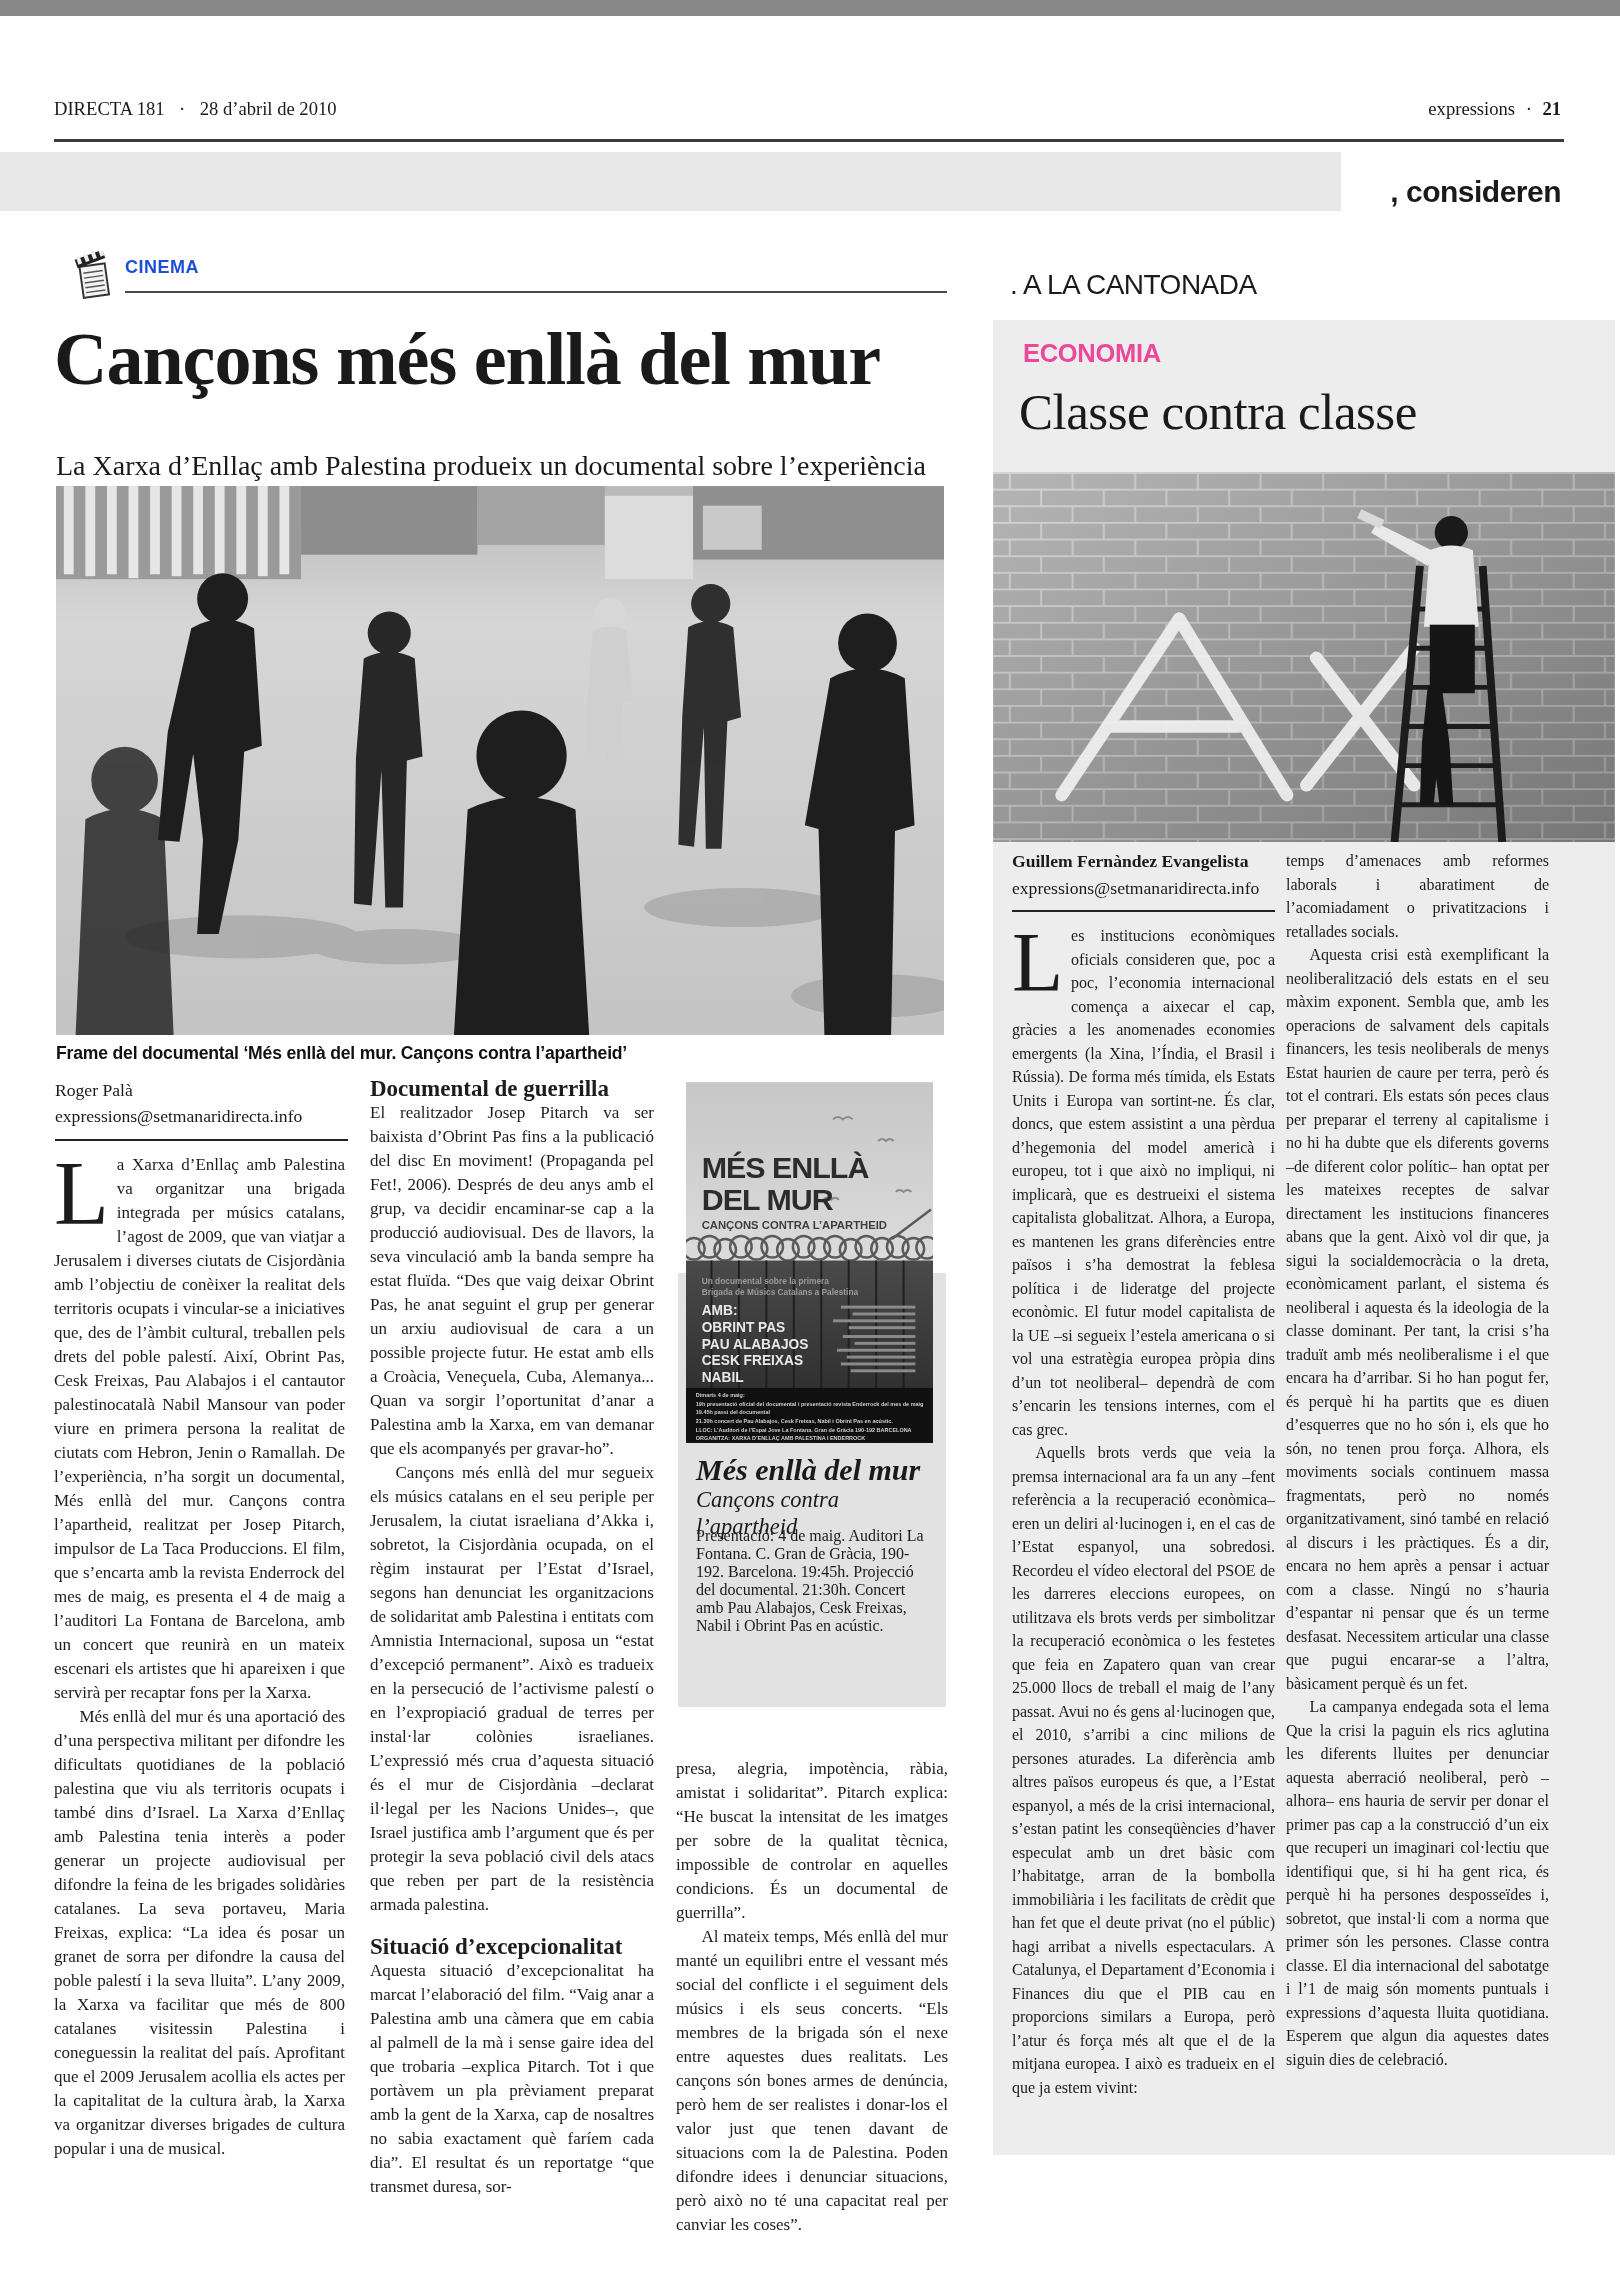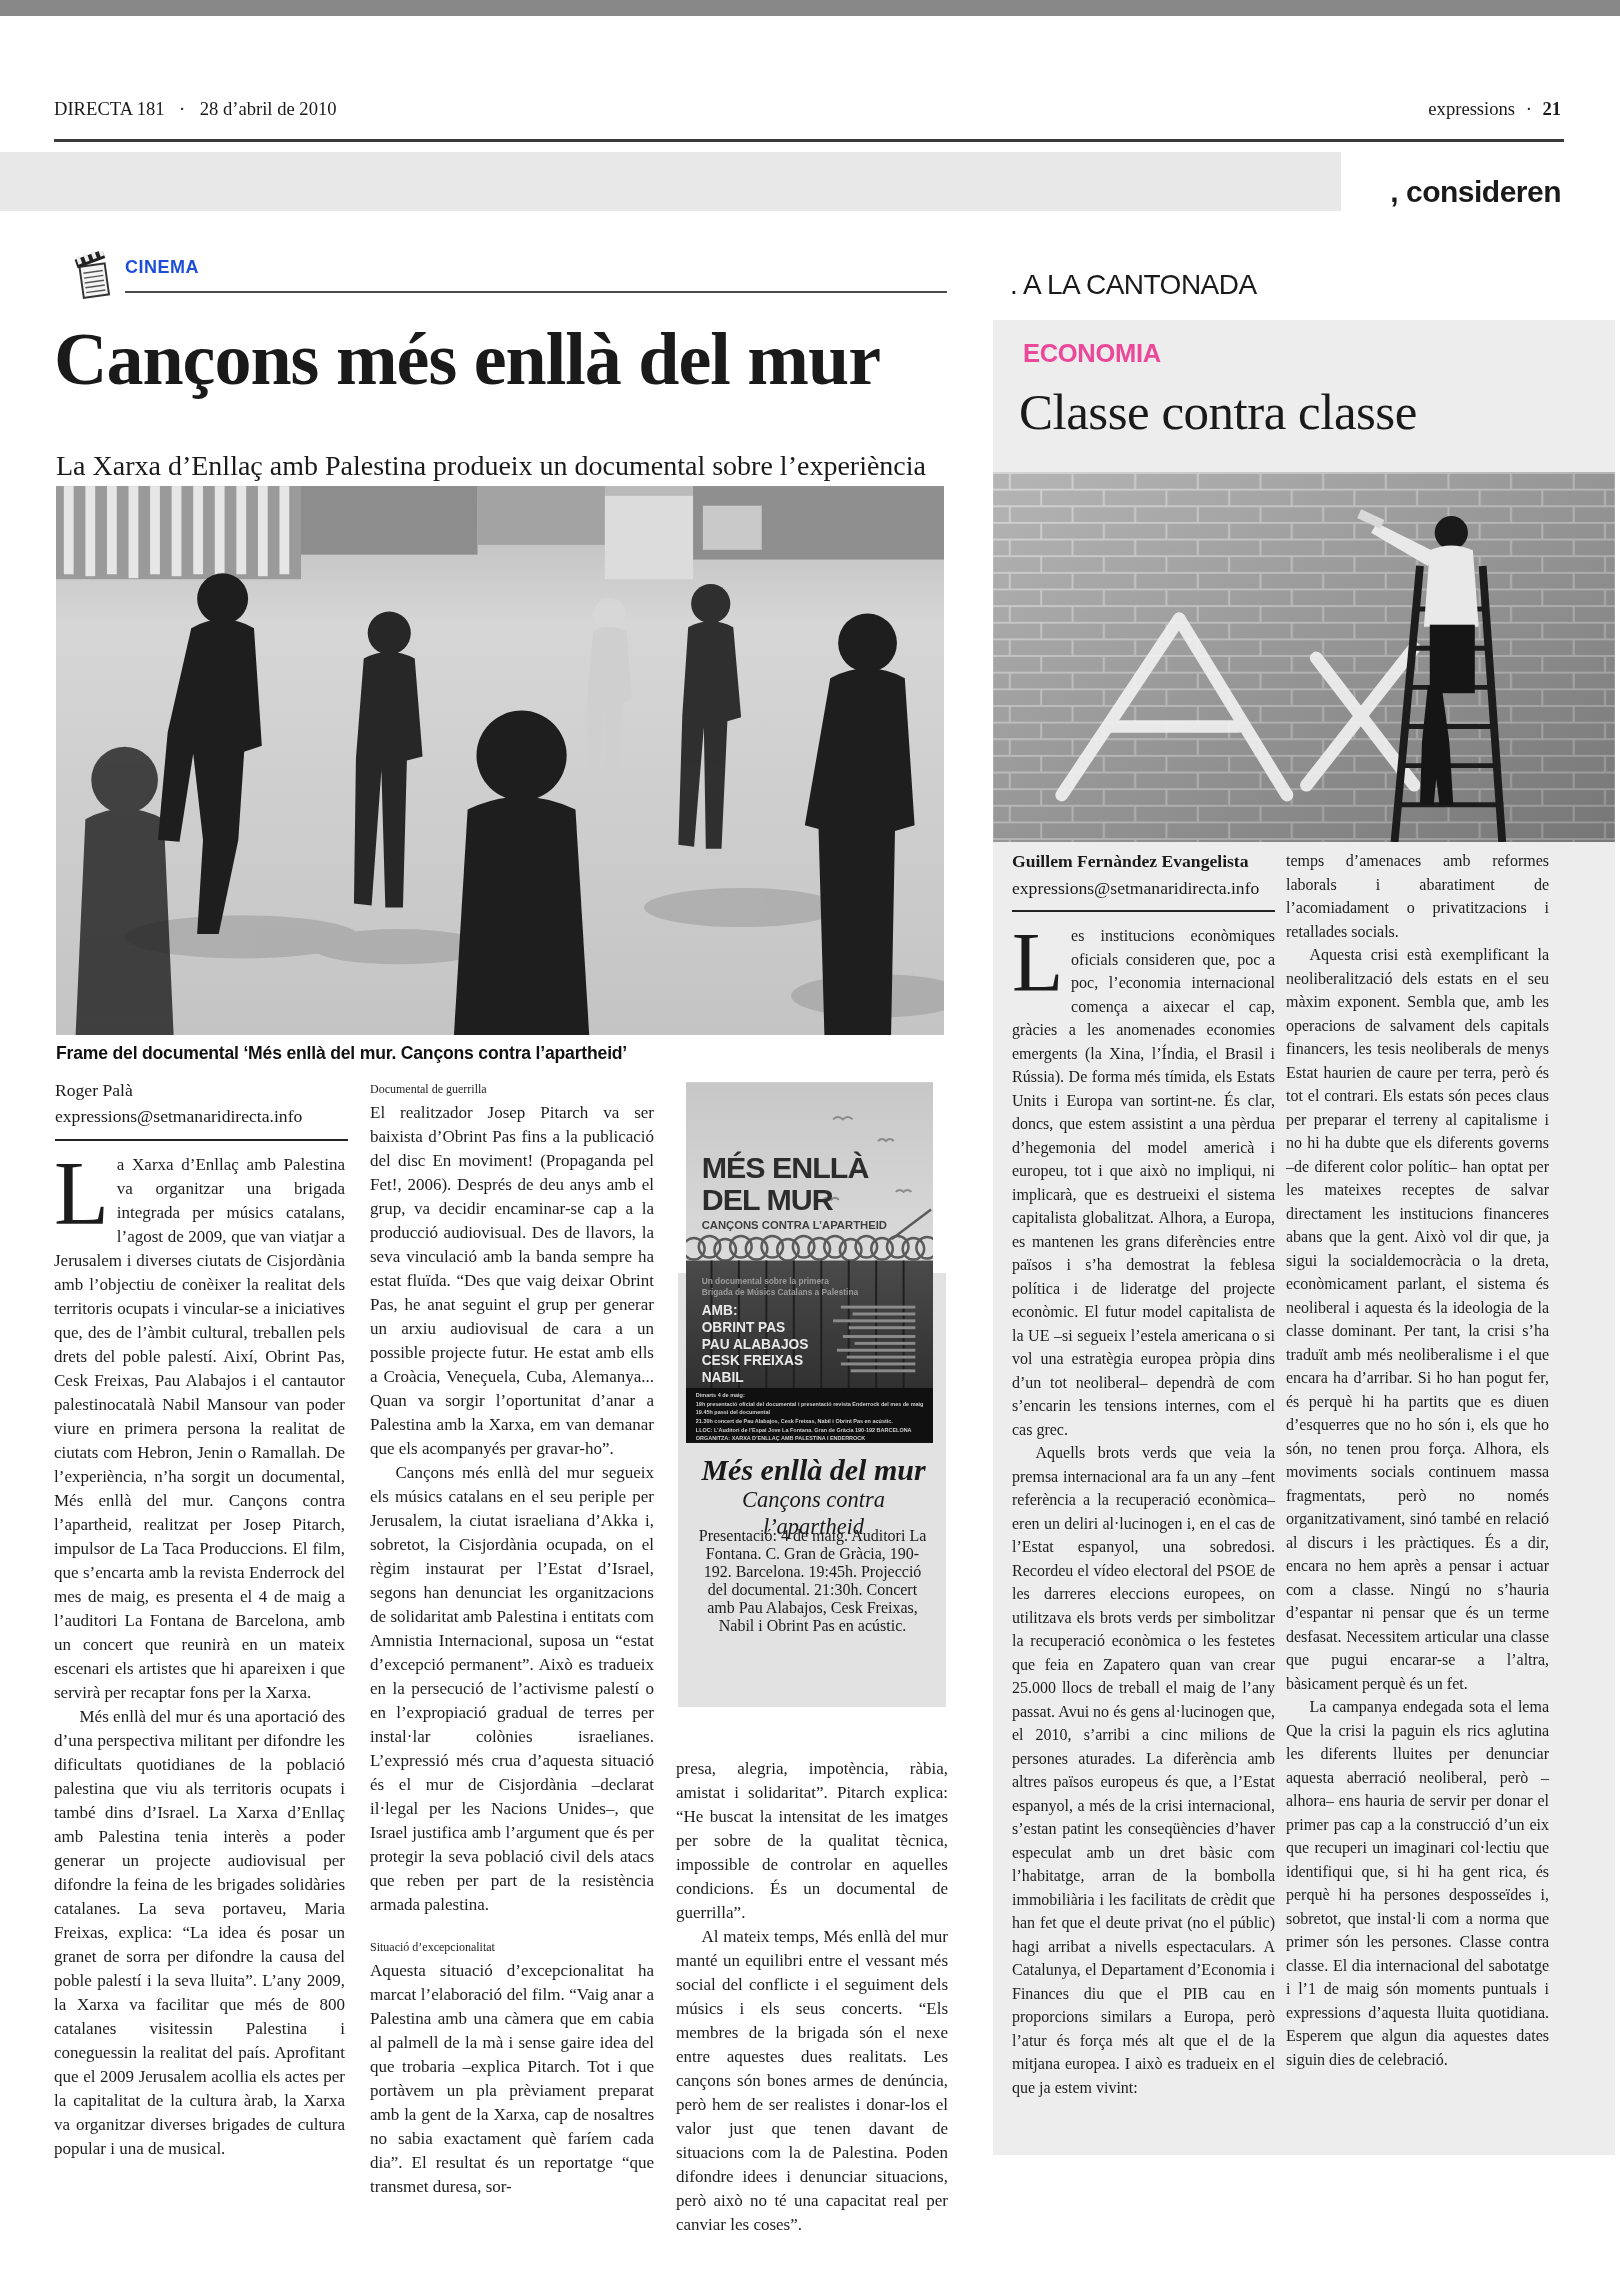--- a/index.html
+++ b/index.html
@@ -3,35 +3,35 @@
 <meta charset="utf-8">
 <style>
   html,body{margin:0;padding:0;background:#888;}
   .page{position:relative;width:1620px;height:2293px;background:#fff;margin:16px auto;overflow:hidden;
         font-family:"Liberation Serif",serif;color:#1a1a1a;}
   .abs{position:absolute;}
   .sans{font-family:"Liberation Sans",sans-serif;}
   .body-col{font-size:17px;line-height:24px;text-align:justify;color:#1c1c1c;}
   .body-col p{margin:0;}
   .body-col p.indent{text-indent:25.5px;}
-  .body-col h4{margin:17.6px 0 0 0;font-size:12px;line-height:24px;font-weight:normal;}
+  .body-col h4{margin:17.6px 0 0 0;font-size:23px;line-height:24px;font-weight:bold;}
   .body-col h4.first{margin-top:0;}
   .rcol{font-size:16px;line-height:23.5px;text-align:justify;color:#1c1c1c;}
   .rcol p{margin:0;}
   .rcol p.indent{text-indent:23.5px;}
   .dropcap{float:left;font-size:90px;line-height:73px;padding:3.9px 7.8px 0 0;font-family:"Liberation Serif",serif;}
   .rule-heavy{background:#3c3c3c;}
   .rule-thin{background:#4a4a4a;}
   .grayband{background:#e8e8e8;}
   .kicker-gray{color:#ec4899;font-weight:bold;letter-spacing:-0.3px;}
   .caption{font-family:"Liberation Sans",sans-serif;font-weight:bold;font-size:17.6px;color:#111;letter-spacing:-0.2px;}
   .byline-name{font-size:17.6px;}
   .byline-name.bold{font-weight:bold;}
   .byline-mail{font-size:17.6px;}
-  .infobox{background:#e2e2e2;text-align:center;}
+  .infobox{background:#e2e2e2;}
   .infobox .t{font-style:italic;font-weight:bold;font-size:30px;line-height:33px;}
   .infobox .s{font-style:italic;font-size:22.5px;line-height:27.4px;}
 </style>
 </head>
 <body>
 
 <div class="page">
 
   <div class="abs" style="left:54px;top:82px;font-size:18.6px;">
     <span>DIRECTA 181</span>

